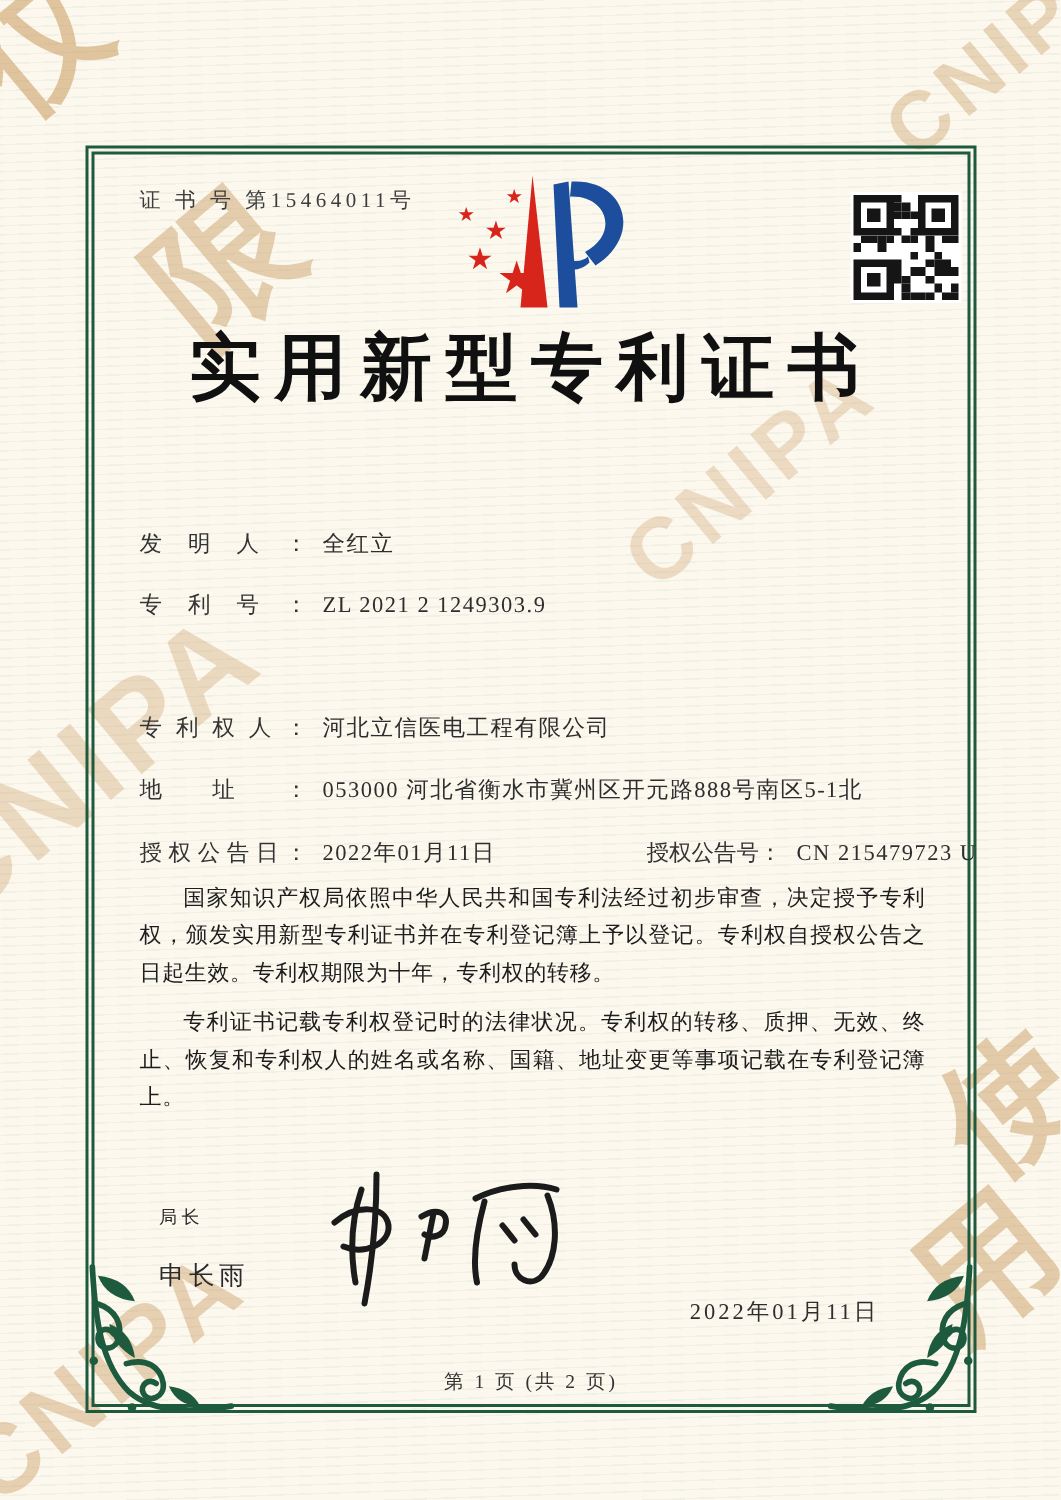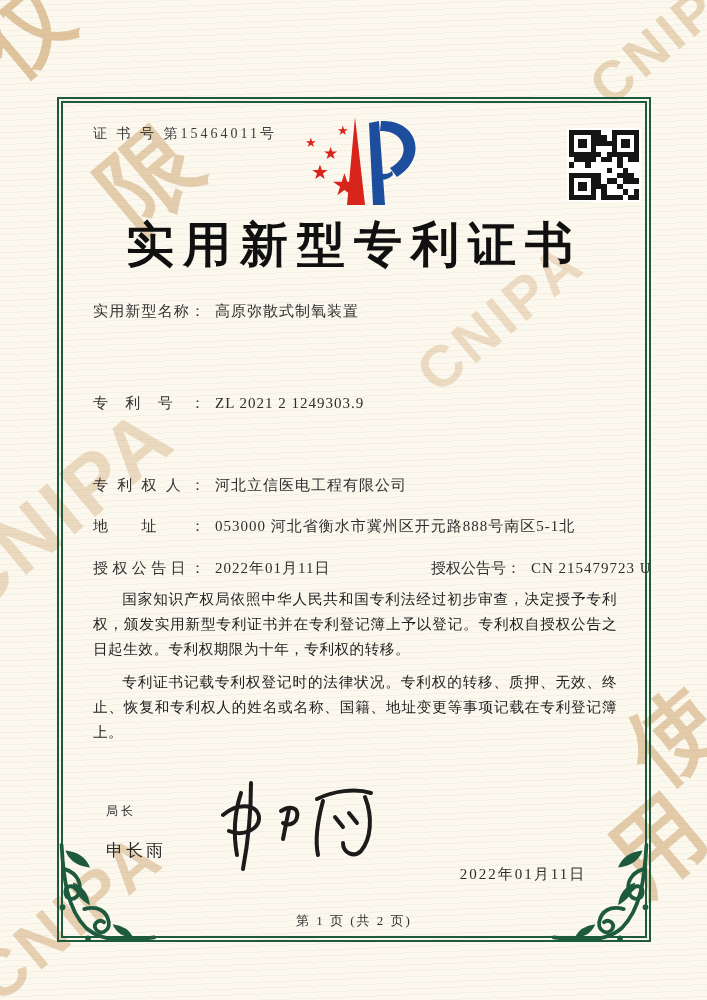--- a/index.html
+++ b/index.html
@@ -326,22 +326,22 @@
           <span class="on"></span>
           <span class="on"></span>
         </div>
       <div class="qf qf-tl"></div>
       <div class="qf qf-tr"></div>
       <div class="qf qf-bl"></div>
     </div>
 
     <div class="title">实用新型专利证书</div>
 
-    <div class="frow fr1">
-      <span class="lbl">实用新型名称：</span><span class="val">高原弥散式制氧装置</span>
+    <div class="frow fr2">
+      <span class="lbl">发明人：</span><span class="val">全红立</span>
     </div>
     <div class="frow fr3">
       <span class="lbl">专利号：</span><span class="val">ZL 2021 2 1249303.9</span>
     </div>
     <div class="frow fr5">
       <span class="lbl">专利权人：</span><span class="val">河北立信医电工程有限公司</span>
     </div>
     <div class="frow fr6">
       <span class="lbl">地址：</span><span class="val">053000 河北省衡水市冀州区开元路888号南区5-1北</span>
     </div>

